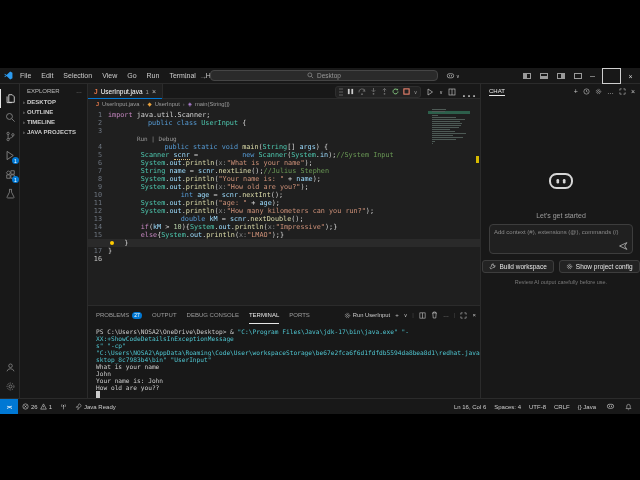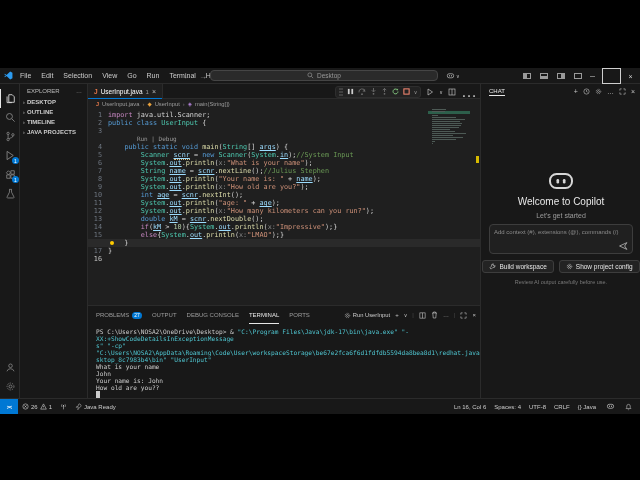--- a/index.html
+++ b/index.html
@@ -55,23 +55,23 @@
   .crumb-sep { color:#6a6a6a; }
   .crumb-ic { font-size:5.5px; }
   .code { position:absolute; left:0; top:24px; width:392px; height:197px; font-family:"DejaVu Sans Mono",monospace;
           font-size:6.8px; line-height:8px; padding-top:3px; white-space:pre; }
   .crow { display:flex; height:8px; position:relative; }
   .crow.current { background:rgba(255,255,255,.05); }
   .gut { width:20px; text-align:right; padding-right:6px; color:#6e7681; flex:none; }
   .crow.current .gut { color:#c6c6c6;margin-top:16px; }
   .ctext { flex:1; }
   .lens { color:#999999; font-size:6px; }
-  .tk-k { color:#569cd6; } .tk-c { color:#c586c0;text-align:right; } .tk-t { color:#4ec9b0; }
+  .tk-k { color:#569cd6;margin-left:40px; } .tk-c { color:#c586c0;text-align:right; } .tk-t { color:#4ec9b0; }
   .tk-f { color:#dcdcaa; } .tk-s { color:#ce9178; } .tk-m { color:#6a9955; }
-  .tk-v { color:#9cdcfe;text-decoration:underline; } .tk-n { color:#b5cea8; } .tk-p { color:#d4d4d4; }
+  .tk-v { color:#9cdcfe; } .tk-n { color:#b5cea8; } .tk-p { color:#d4d4d4; }
   .tk-h { color:#8a8a8a; }
   .tk-sq { border-bottom:1px dotted #d7ba7d; }
   .bulb { position:absolute; left:22px; top:2px; width:4px; height:4px; border-radius:50%; background:#ffcc00; }
   .minimap { position:absolute; right:14px; top:25px; width:34px; }
   .minimap .mrow { height:1px; margin-bottom:1px; background:#4d5a55; }
   .mm-hl { position:absolute; right:10px; top:27px; width:42px; height:3px; background:rgba(60,160,120,.5); }
   .ovr-warn { position:absolute; right:1px; top:72px; width:3px; height:7px; background:#d7ba00; }
 
   
   .panel { position:absolute; left:88px; top:237px; width:392px; height:93px; background:#181818; border-top:1px solid #2b2b2b; }
@@ -463,21 +463,20 @@
           <span>×</span>
         </span>
       </div>
       <span class="copilot-face ico">
         <svg width="28" height="22" viewBox="0 0 28 22">
             <rect x="3" y="4" width="22" height="14" rx="6.5" fill="none" stroke="#d7d7d7" stroke-width="2"></rect>
             <rect x="9.5" y="9" width="2.6" height="4.5" rx="1.2" fill="#d7d7d7"></rect>
             <rect x="15.9" y="9" width="2.6" height="4.5" rx="1.2" fill="#d7d7d7"></rect>
           </svg>
       </span>
-      <div class="chat-wtitle">Welcome to Copilot</div>
       <div class="chat-wsub">Let's get started</div>
       <div class="chat-input">
         <span>Add context (#), extensions (@), commands (/)</span>
         <span class="send ico">
             <svg width="9" height="8" viewBox="0 0 16 14">
               <path d="M1 7l13-6-4 6 4 6z" fill="none" stroke="#bdbdbd" stroke-width="1.4" stroke-linejoin="round"></path>
             </svg>
           </span>
       </div>
       <div class="chat-btns">

